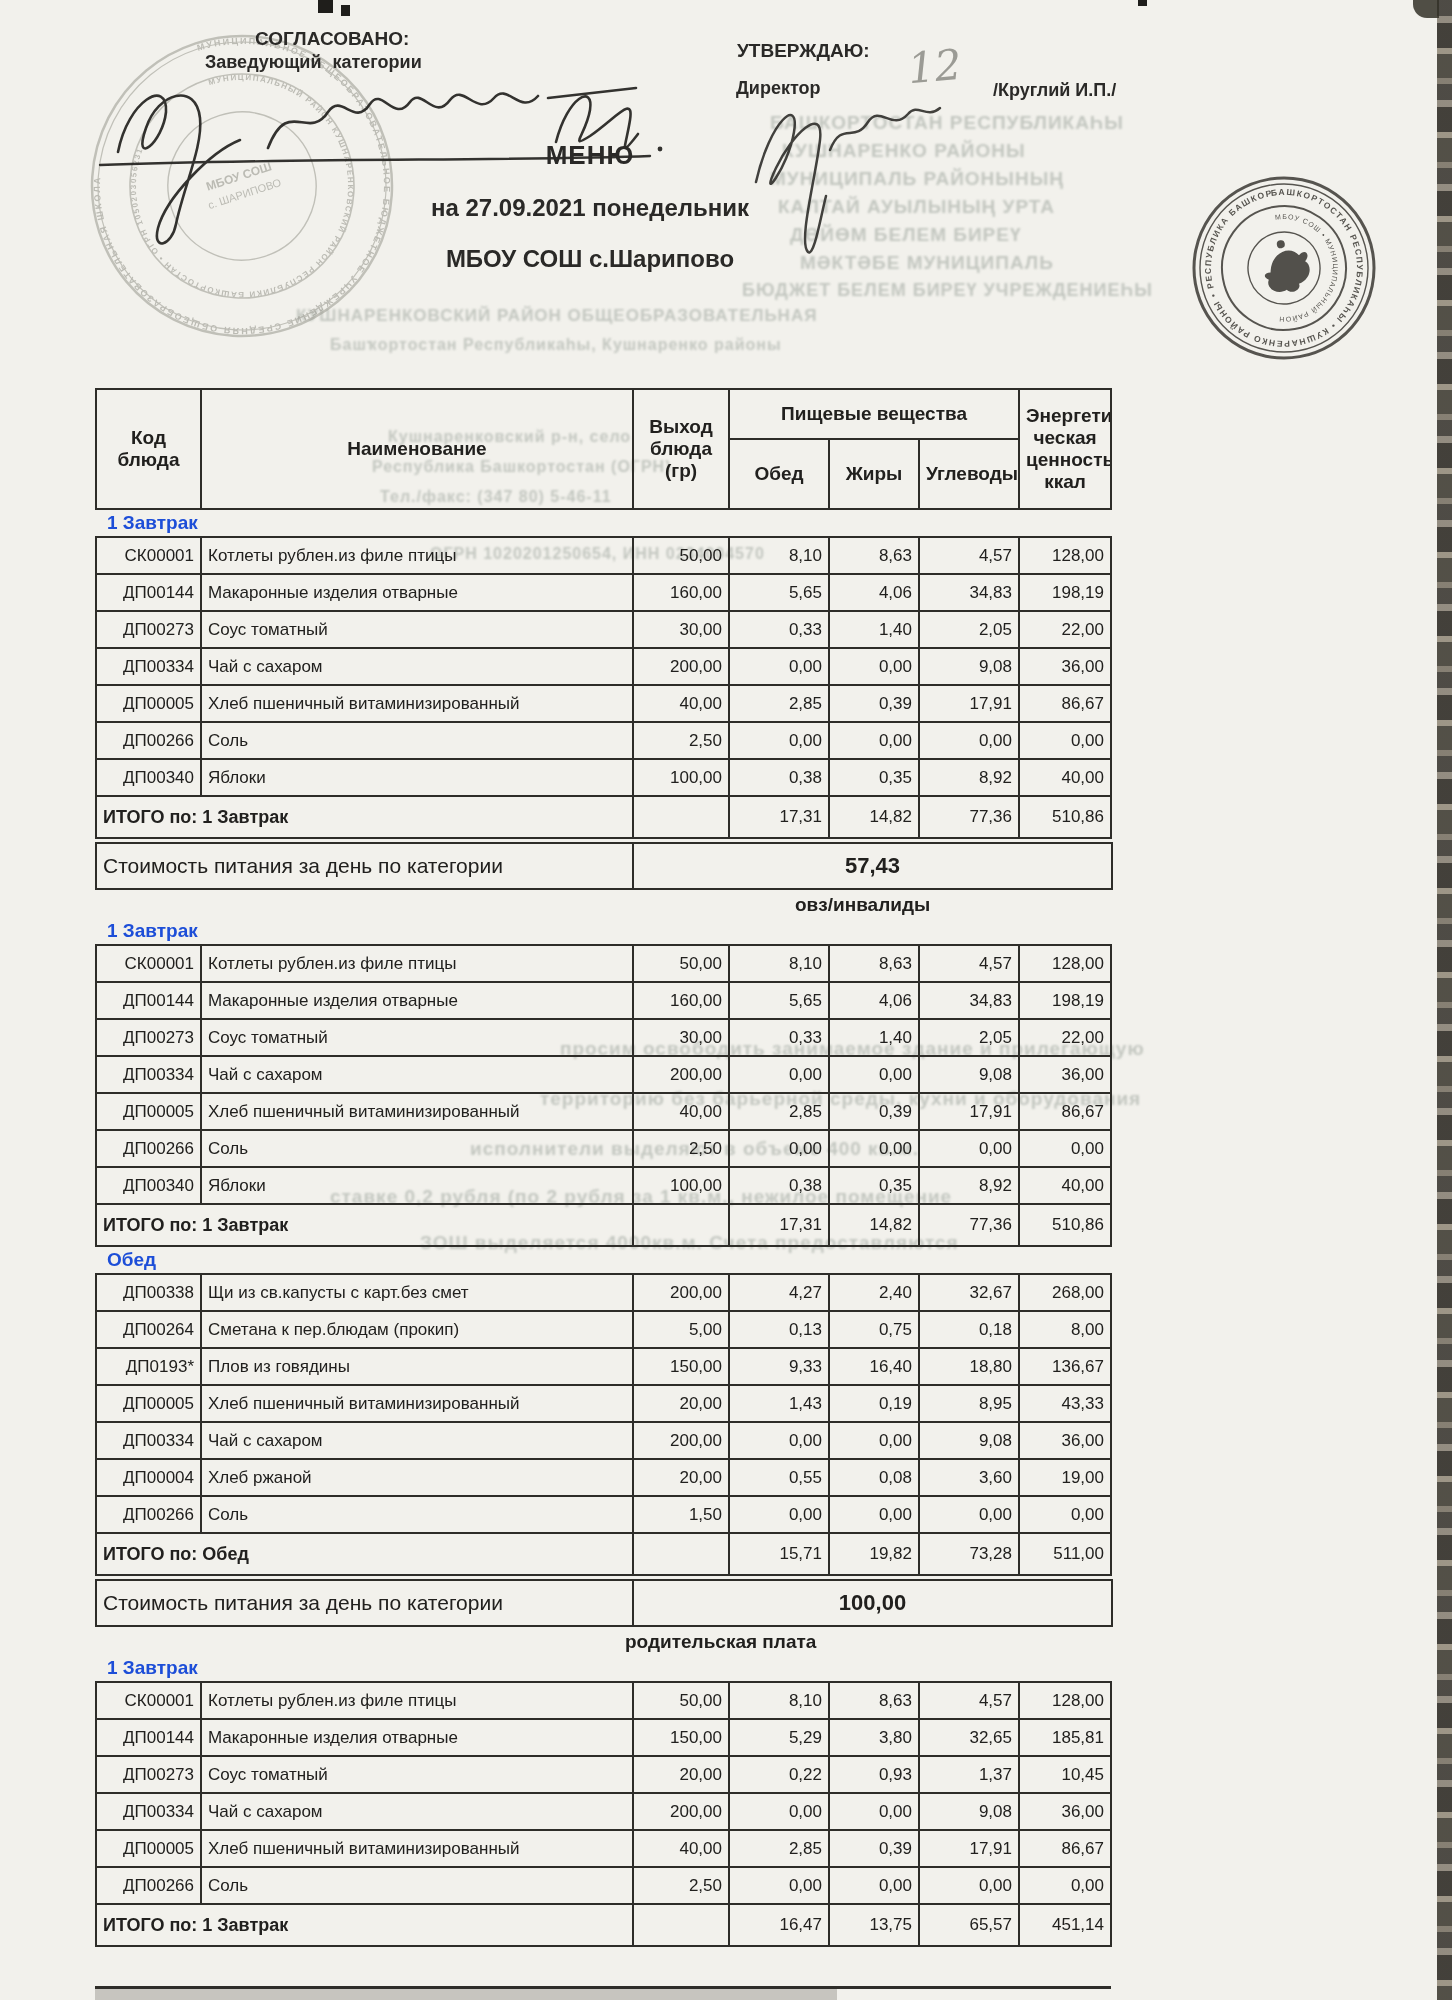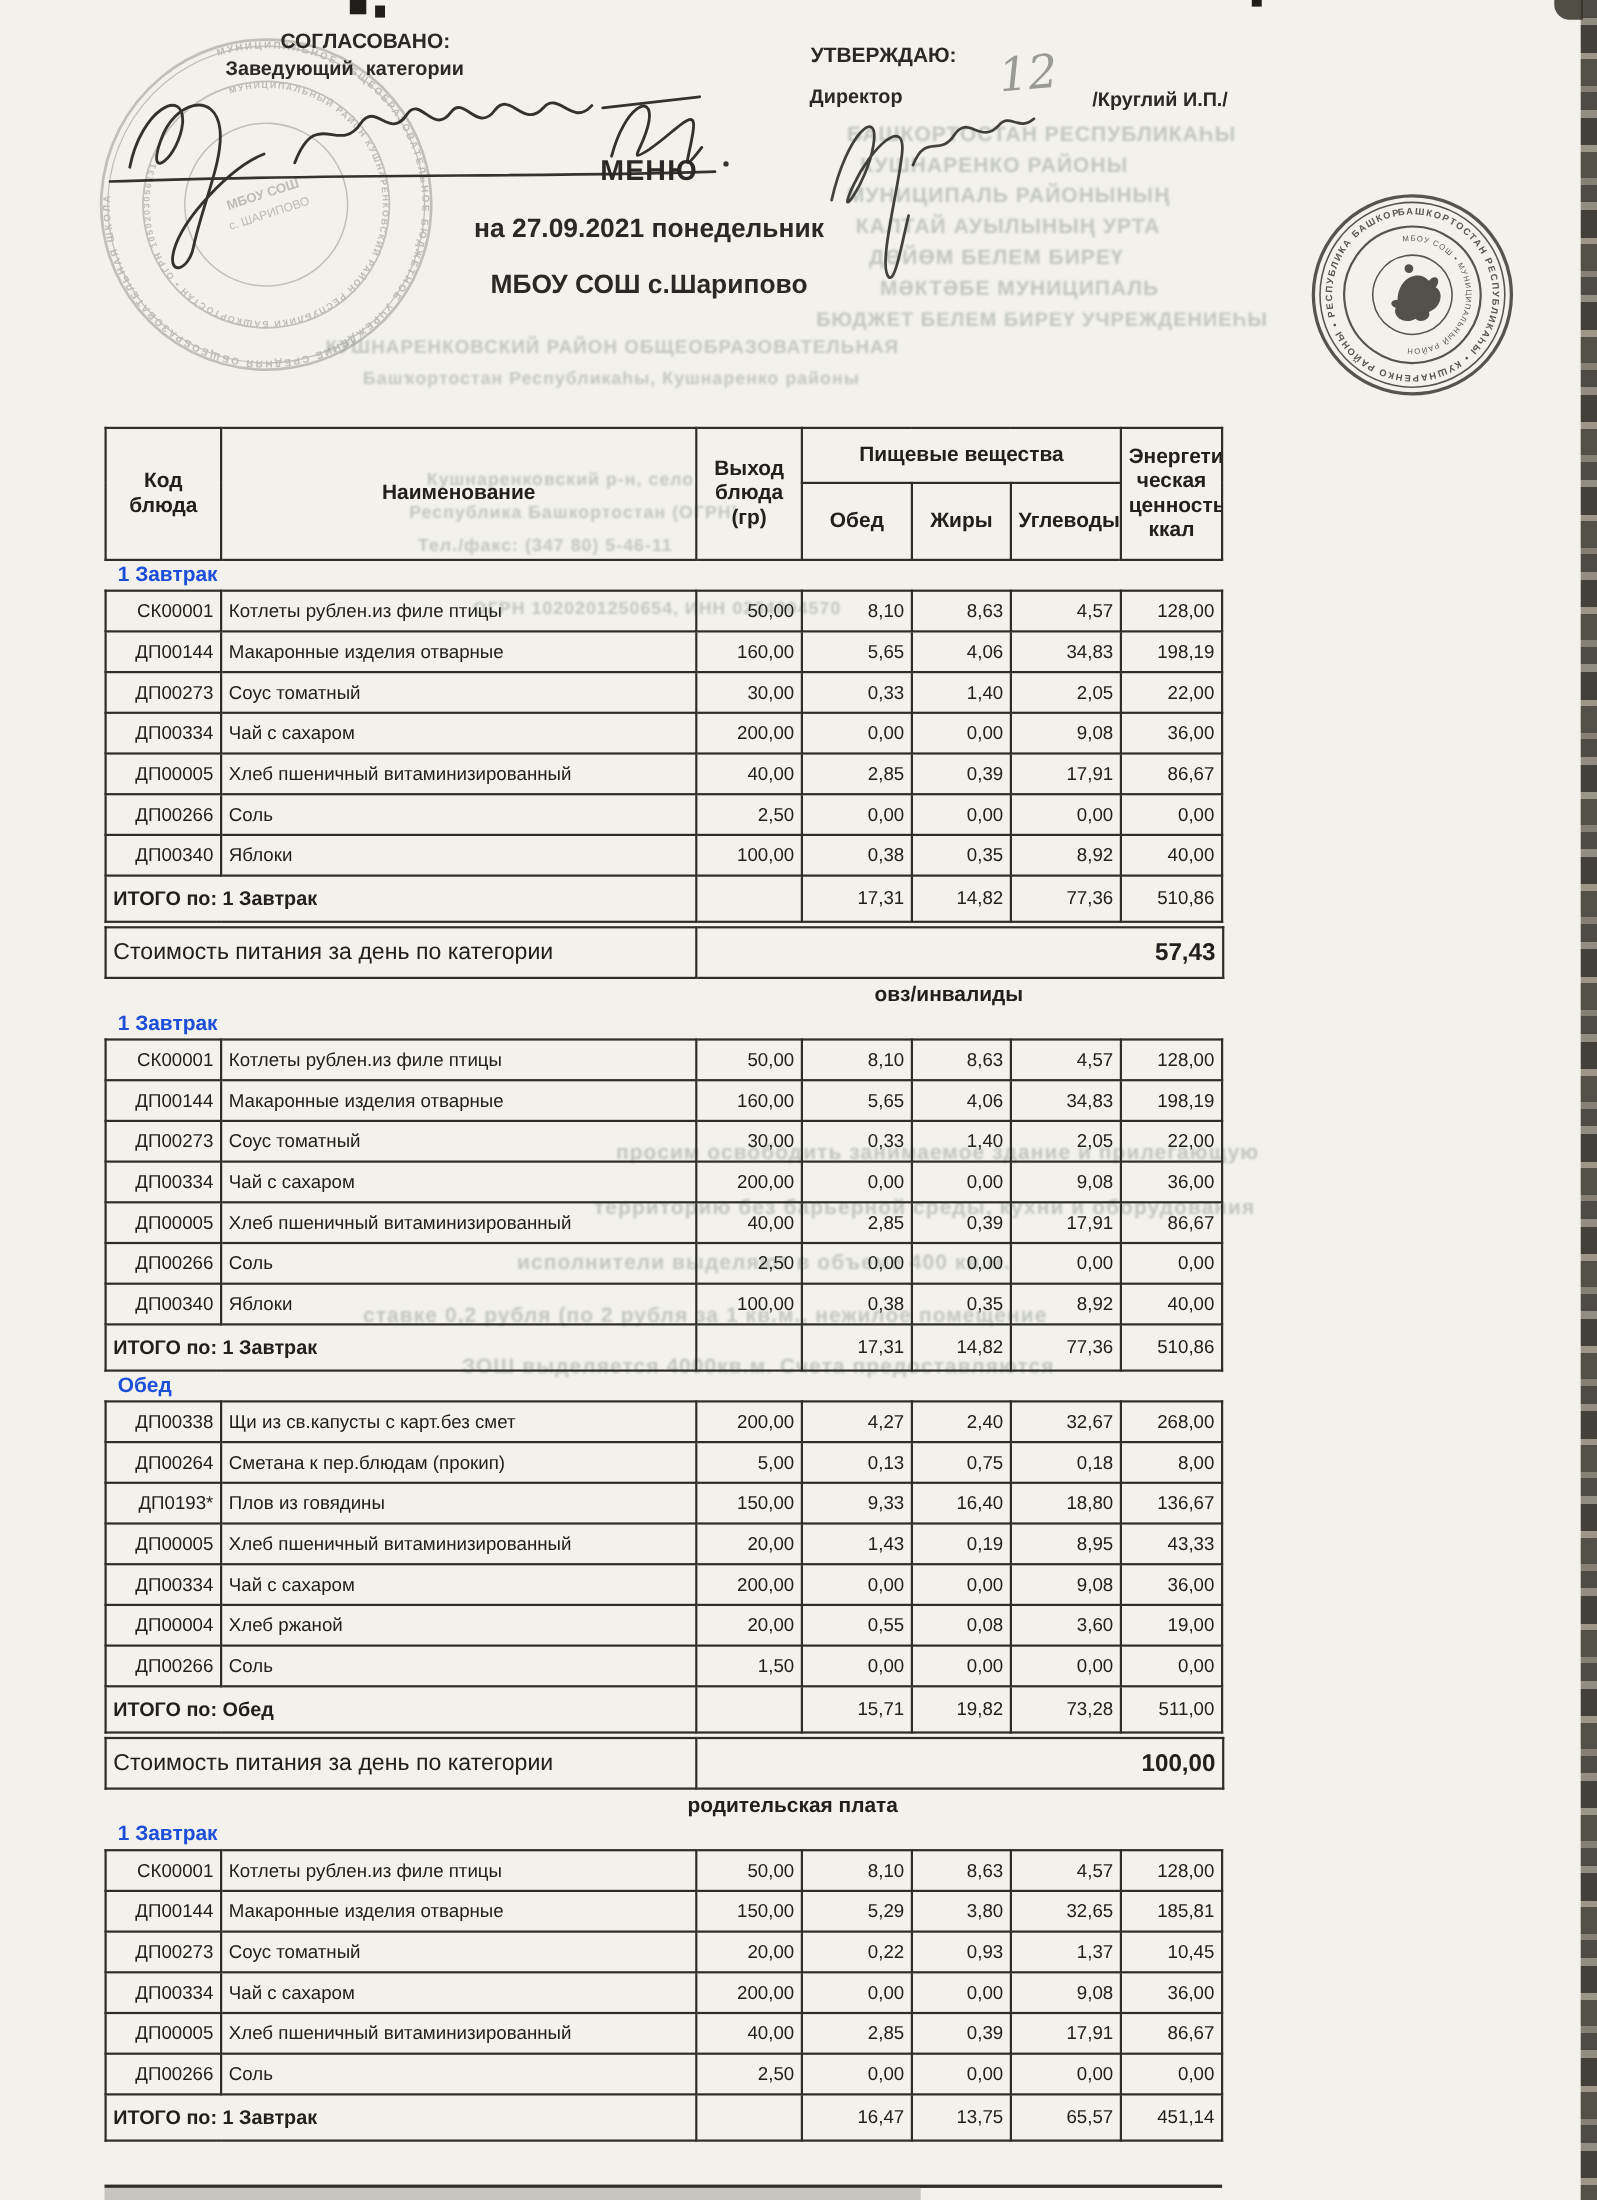--- a/index.html
+++ b/index.html
@@ -44,21 +44,21 @@
   td.c-code{text-align:right;font-size:17px;}
   td.c-name{text-align:left;}
   td.c-num{text-align:right;padding-right:10px;}
   tr.total-row{height:42px;}
   tr.total-row td.t-label{font-weight:bold;font-size:18px;text-align:left;}
   .sec-heading{font-weight:bold;font-size:19px;height:26px;line-height:26px;color:#21201e;}
   .meal-label{font-weight:bold;font-size:19px;height:26px;line-height:26px;padding-left:12px;color:#1d4ed8;}
   table.cost-table{margin-top:3px;margin-bottom:2px;}
   table.cost-table td{height:44px;}
   td.cost-label{font-weight:normal;font-size:21px;text-align:left;padding-left:8px;}
-  td.cost-value{font-weight:bold;font-size:22px;text-align:right;padding-left:24px;}
+  td.cost-value{font-weight:bold;font-size:22px;text-align:center;padding-left:24px;}
   
   .edge-right{
     position:absolute;right:0;top:0;width:15px;height:2000px;
     background:repeating-linear-gradient(180deg,
       #403d37 0px 16px,#8b8478 16px 23px,#34312b 23px 48px,
       #968e7e 48px 54px,#454239 54px 78px,#7d7669 78px 84px);
     opacity:.92;
   }
   .corner-tr{position:absolute;right:13px;top:0;width:26px;height:18px;background:#343128;border-radius:0 0 0 14px;opacity:.85;}
   .mark{position:absolute;background:#1f1e1b;}

